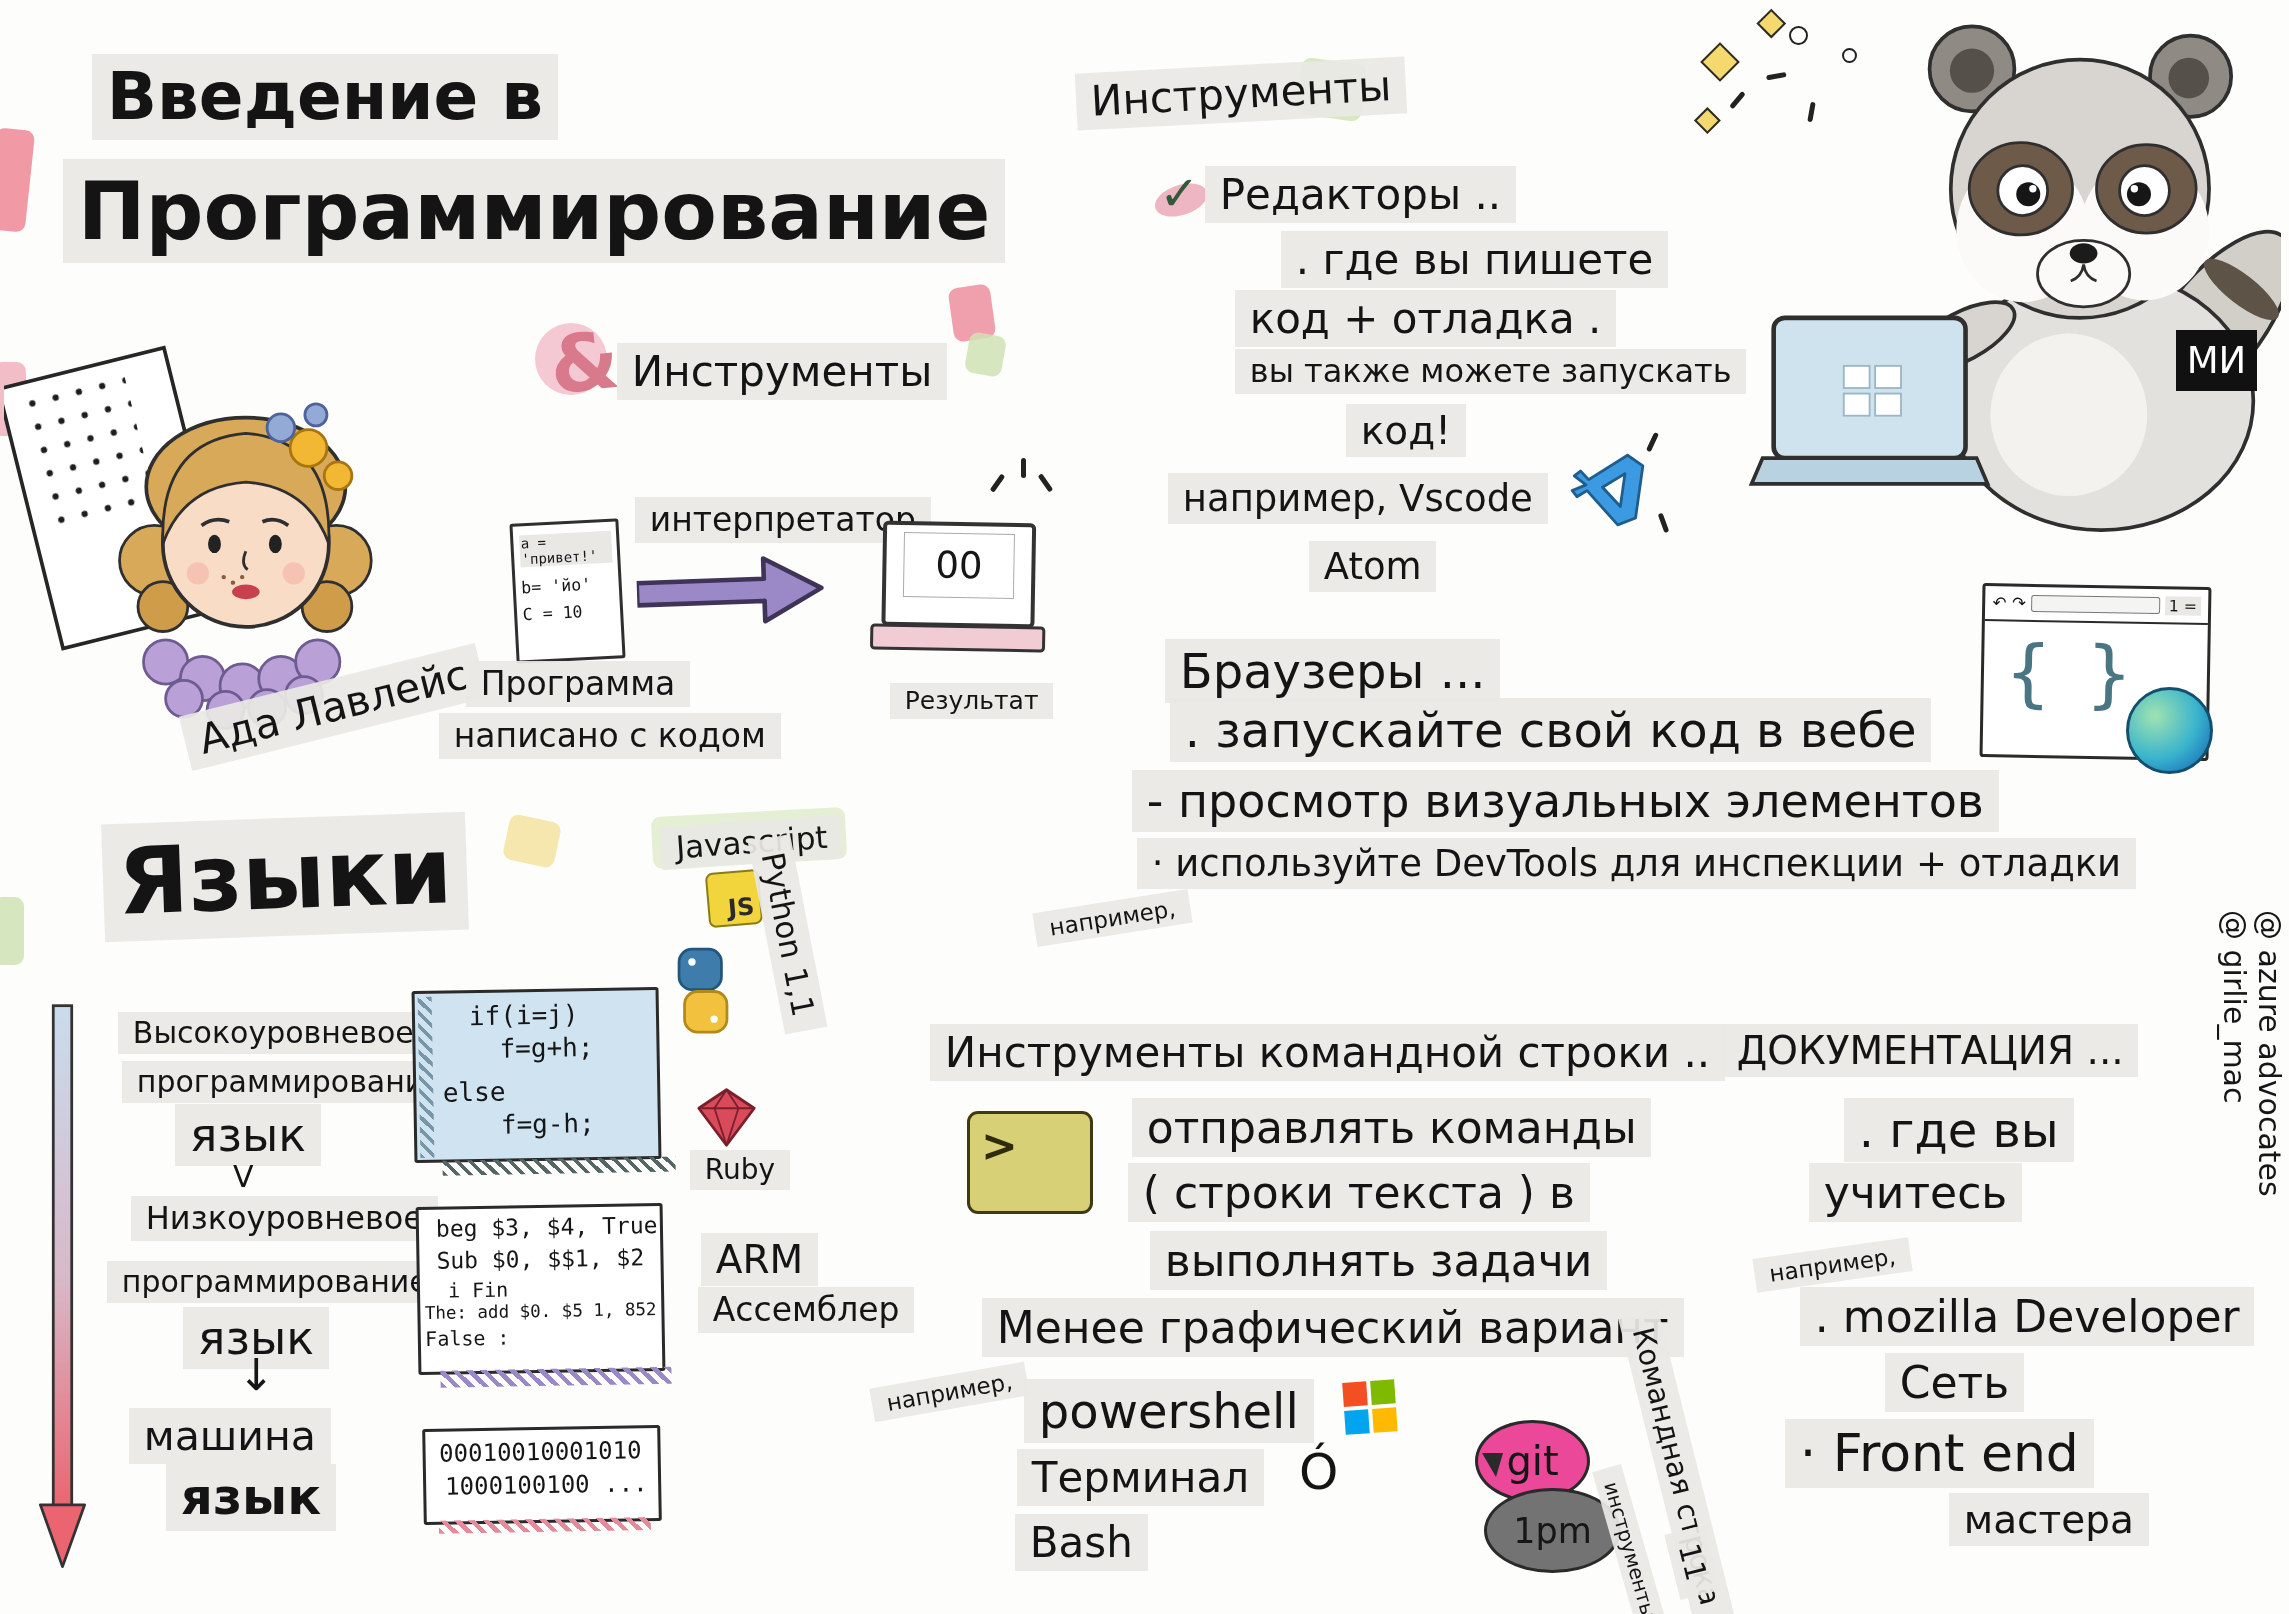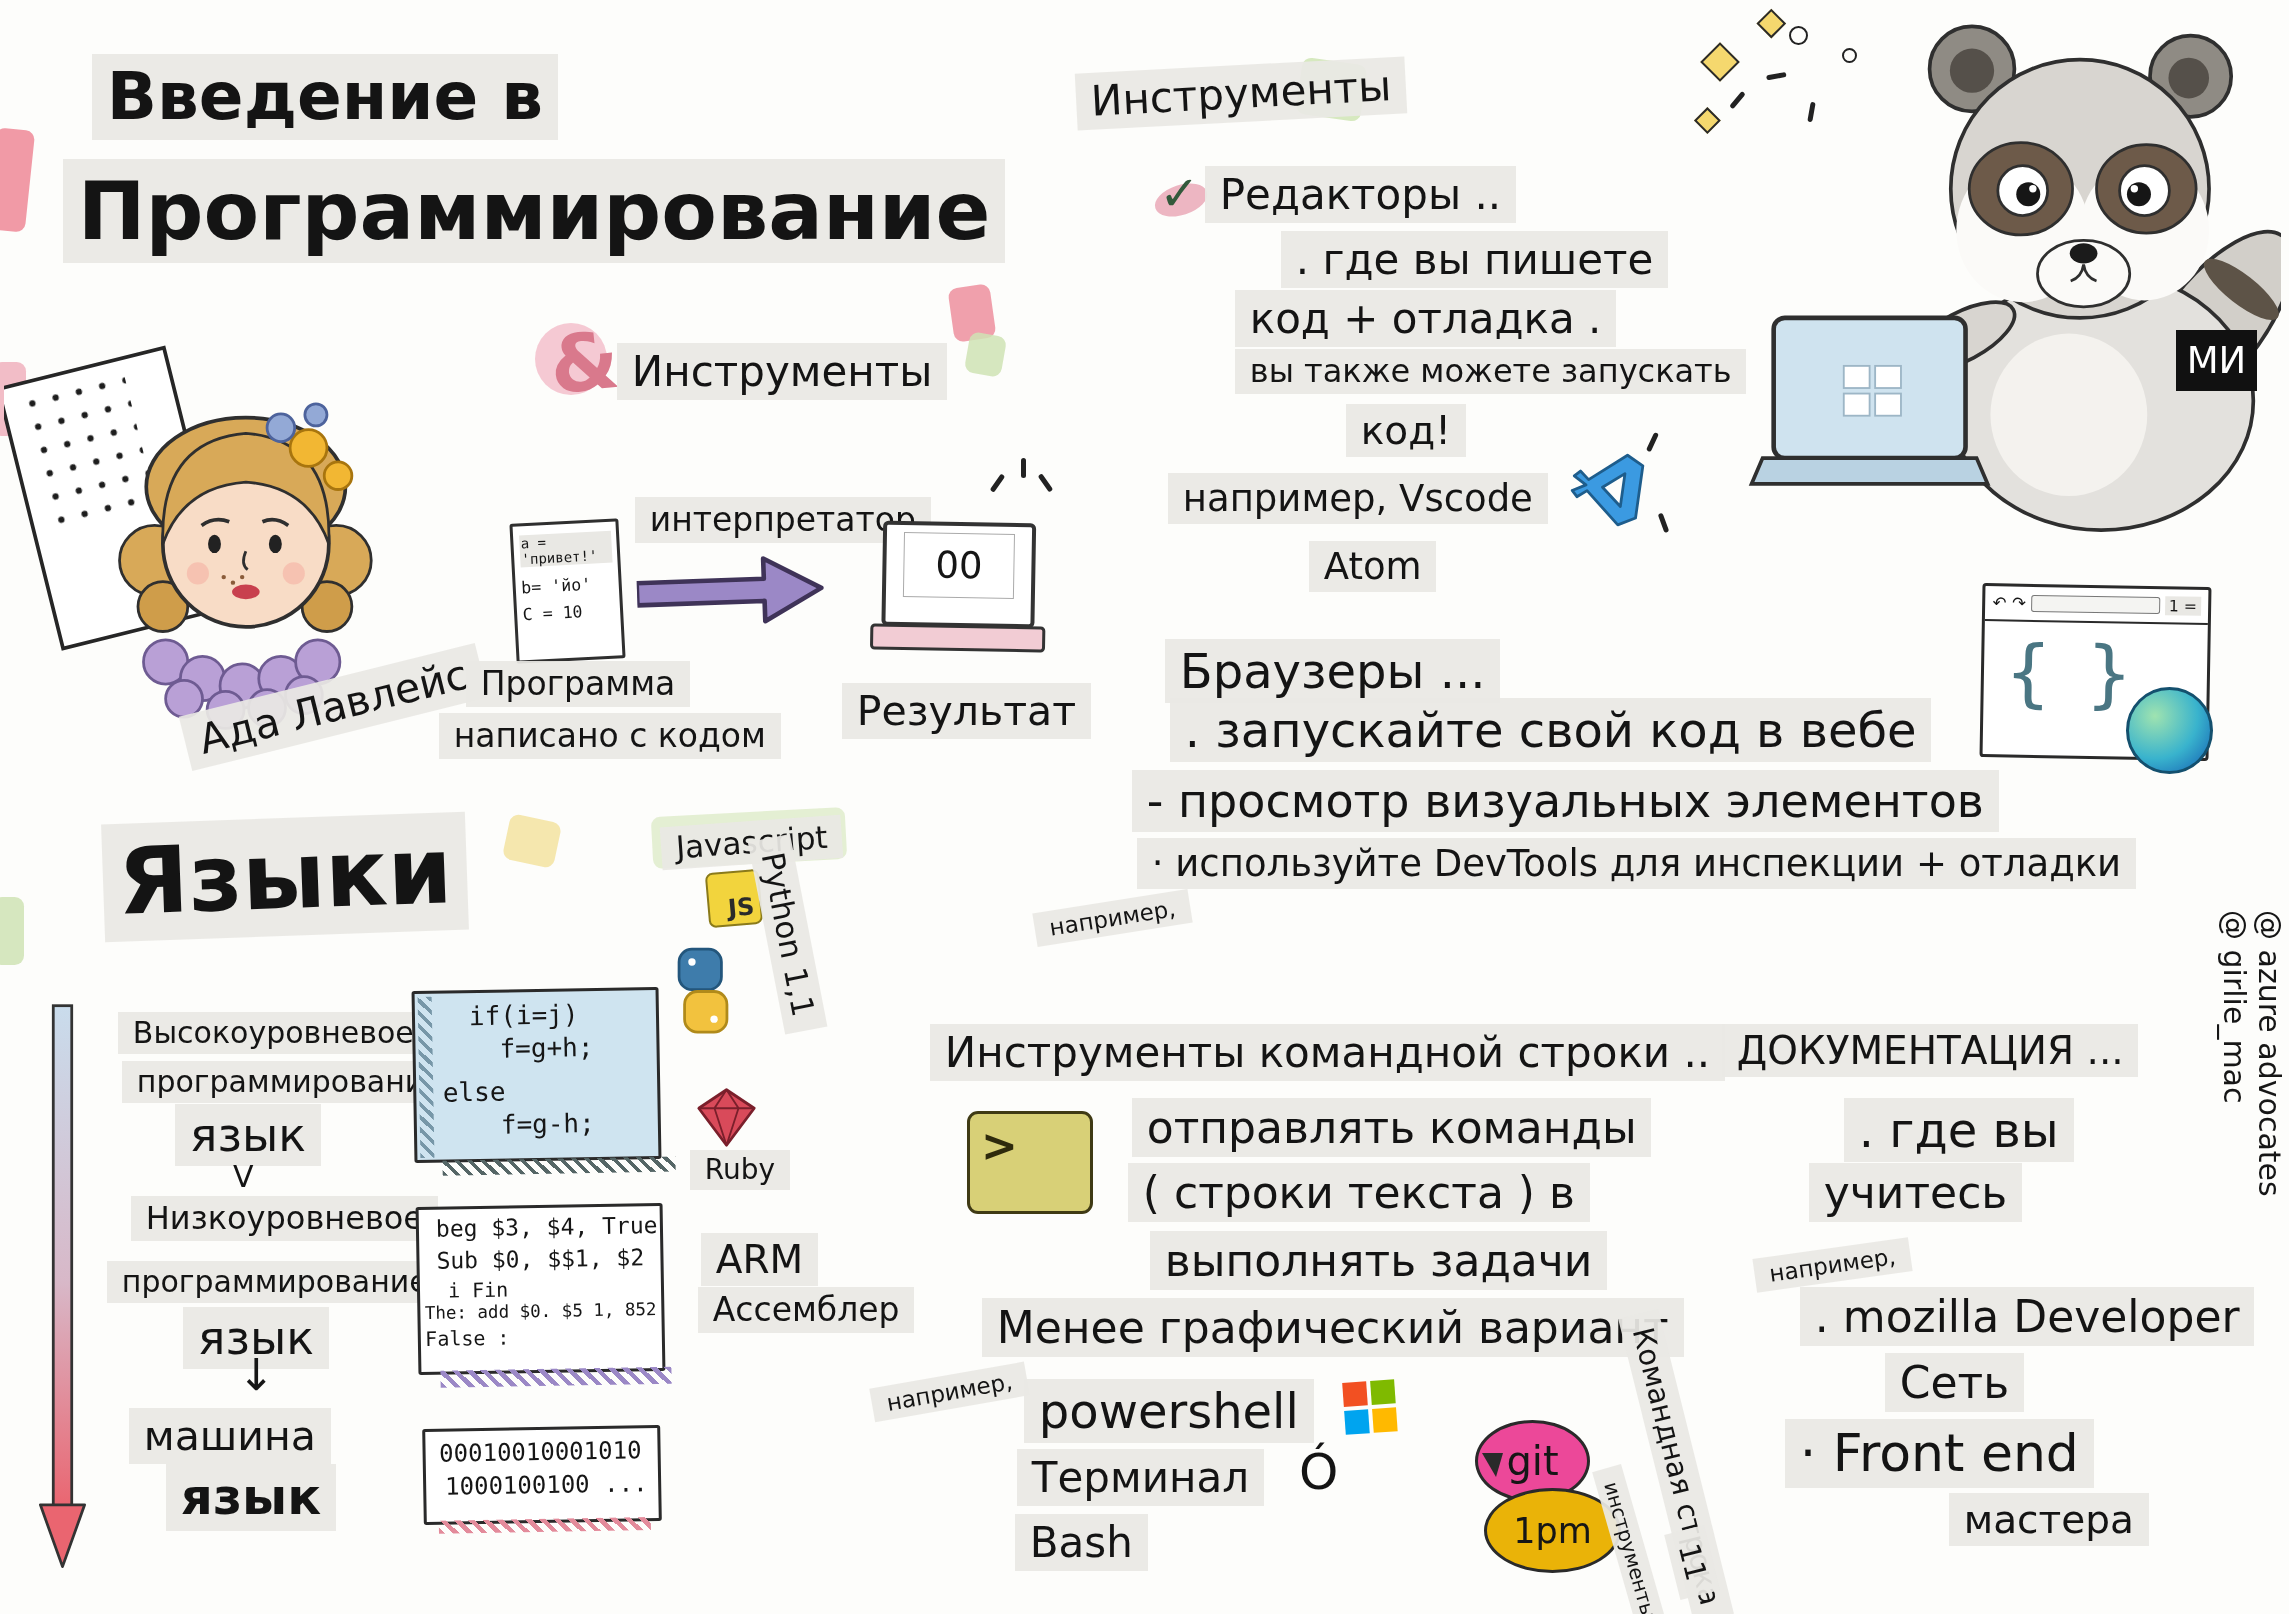--- a/index.html
+++ b/index.html
@@ -94,21 +94,21 @@
     <div style="position:absolute;left:11px;top:0;width:153px;height:105px;background:#fff;border:4.6px solid #333;border-radius:5.5px;box-sizing:border-box">
       <div style="margin:7.4px auto 0;width:109px;height:63px;border:1.8px solid #aaa;display:flex;align-items:center;justify-content:center;font-size:37px">00</div>
     </div>
     <div style="position:absolute;left:0;top:103px;width:175px;height:26px;background:#f2ccd4;border:3.7px solid #333;border-radius:4.6px;box-sizing:border-box"></div>
   </div>
   <div class="spark" style="left:995px;top:473px;transform:rotate(35deg)"></div>
   <div class="spark" style="left:1021px;top:458px"></div>
   <div class="spark" style="left:1043px;top:473px;transform:rotate(-35deg)"></div>
   <div class="lbl" style="left:466px;top:661px;font-size:33px">Программа</div>
   <div class="lbl" style="left:439px;top:713px;font-size:33px">написано с кодом</div>
-  <div class="lbl" style="left:842px;top:683px;font-size:41px">Результат</div>
+  <div class="lbl" style="left:890px;top:683px;font-size:25px">Результат</div>
 
   <div class="lbl" style="left:103px;top:818px;font-size:92px;font-weight:bold;transform:rotate(-2deg)">Языки</div>
   <svg class="abs" style="left:31px;top:1002px" width="63" height="572" viewBox="0 0 68 620">
     <defs>
       <linearGradient id="vgrad" x1="0" y1="0" x2="0" y2="1">
         <stop offset="0%" stop-color="#c9dcec"></stop>
           <stop offset="55%" stop-color="#d8b8c8"></stop>
           <stop offset="100%" stop-color="#ea6570"></stop>
       </linearGradient>
     </defs>
@@ -276,21 +276,21 @@
     <div style="position:absolute;left:0;top:28px;width:24px;height:24px;background:#00a4ef"></div>
     <div style="position:absolute;left:28px;top:28px;width:24px;height:24px;background:#ffb900"></div>
   </div>
   <div class="lbl" style="left:1017px;top:1449px;font-size:42px">Терминал</div>
   <div class="lbl plain abs" style="left:1299px;top:1442px;font-size:50px">Ó</div>
   <div class="lbl" style="left:1015px;top:1514px;font-size:42px">Bash</div>
   <div class="bubble" style="left:1475px;top:1420px;width:109px;height:76px;background:#ec4899;font-size:40px">
       <span>git</span>
     </div>
   <div class="abs" style="left:1482px;top:1453px;width:0;height:0;border-left:14.8px solid transparent;border-right:7.4px solid transparent;border-top:24px solid #2a2a2a"></div>
-  <div class="bubble" style="left:1484px;top:1488px;width:131px;height:79px;background:#eab308;font-size:35px">
+  <div class="bubble" style="left:1484px;top:1488px;width:131px;height:79px;background:#737373;font-size:35px">
       <span>1pm</span>
     </div>
   <div class="lbl" style="left:1658px;top:1309px;font-size:29px;transform:rotate(76deg);transform-origin:left top">Командная строка</div>
   <div class="lbl" style="left:1704px;top:1525px;font-size:29px;transform:rotate(76deg);transform-origin:left top">11</div>
   <div class="lbl" style="left:1621px;top:1464px;font-size:20px;transform:rotate(74deg);transform-origin:left top">инструменты</div>
 
   <div class="lbl" style="left:1722px;top:1024px;font-size:39px">ДОКУМЕНТАЦИЯ ...</div>
   <div class="lbl" style="left:1844px;top:1098px;font-size:48px">. где вы</div>
   <div class="lbl" style="left:1809px;top:1163px;font-size:44px">учитесь</div>
   <div class="lbl" style="left:1754px;top:1248px;font-size:23px;transform:rotate(-8deg)">например,</div>

